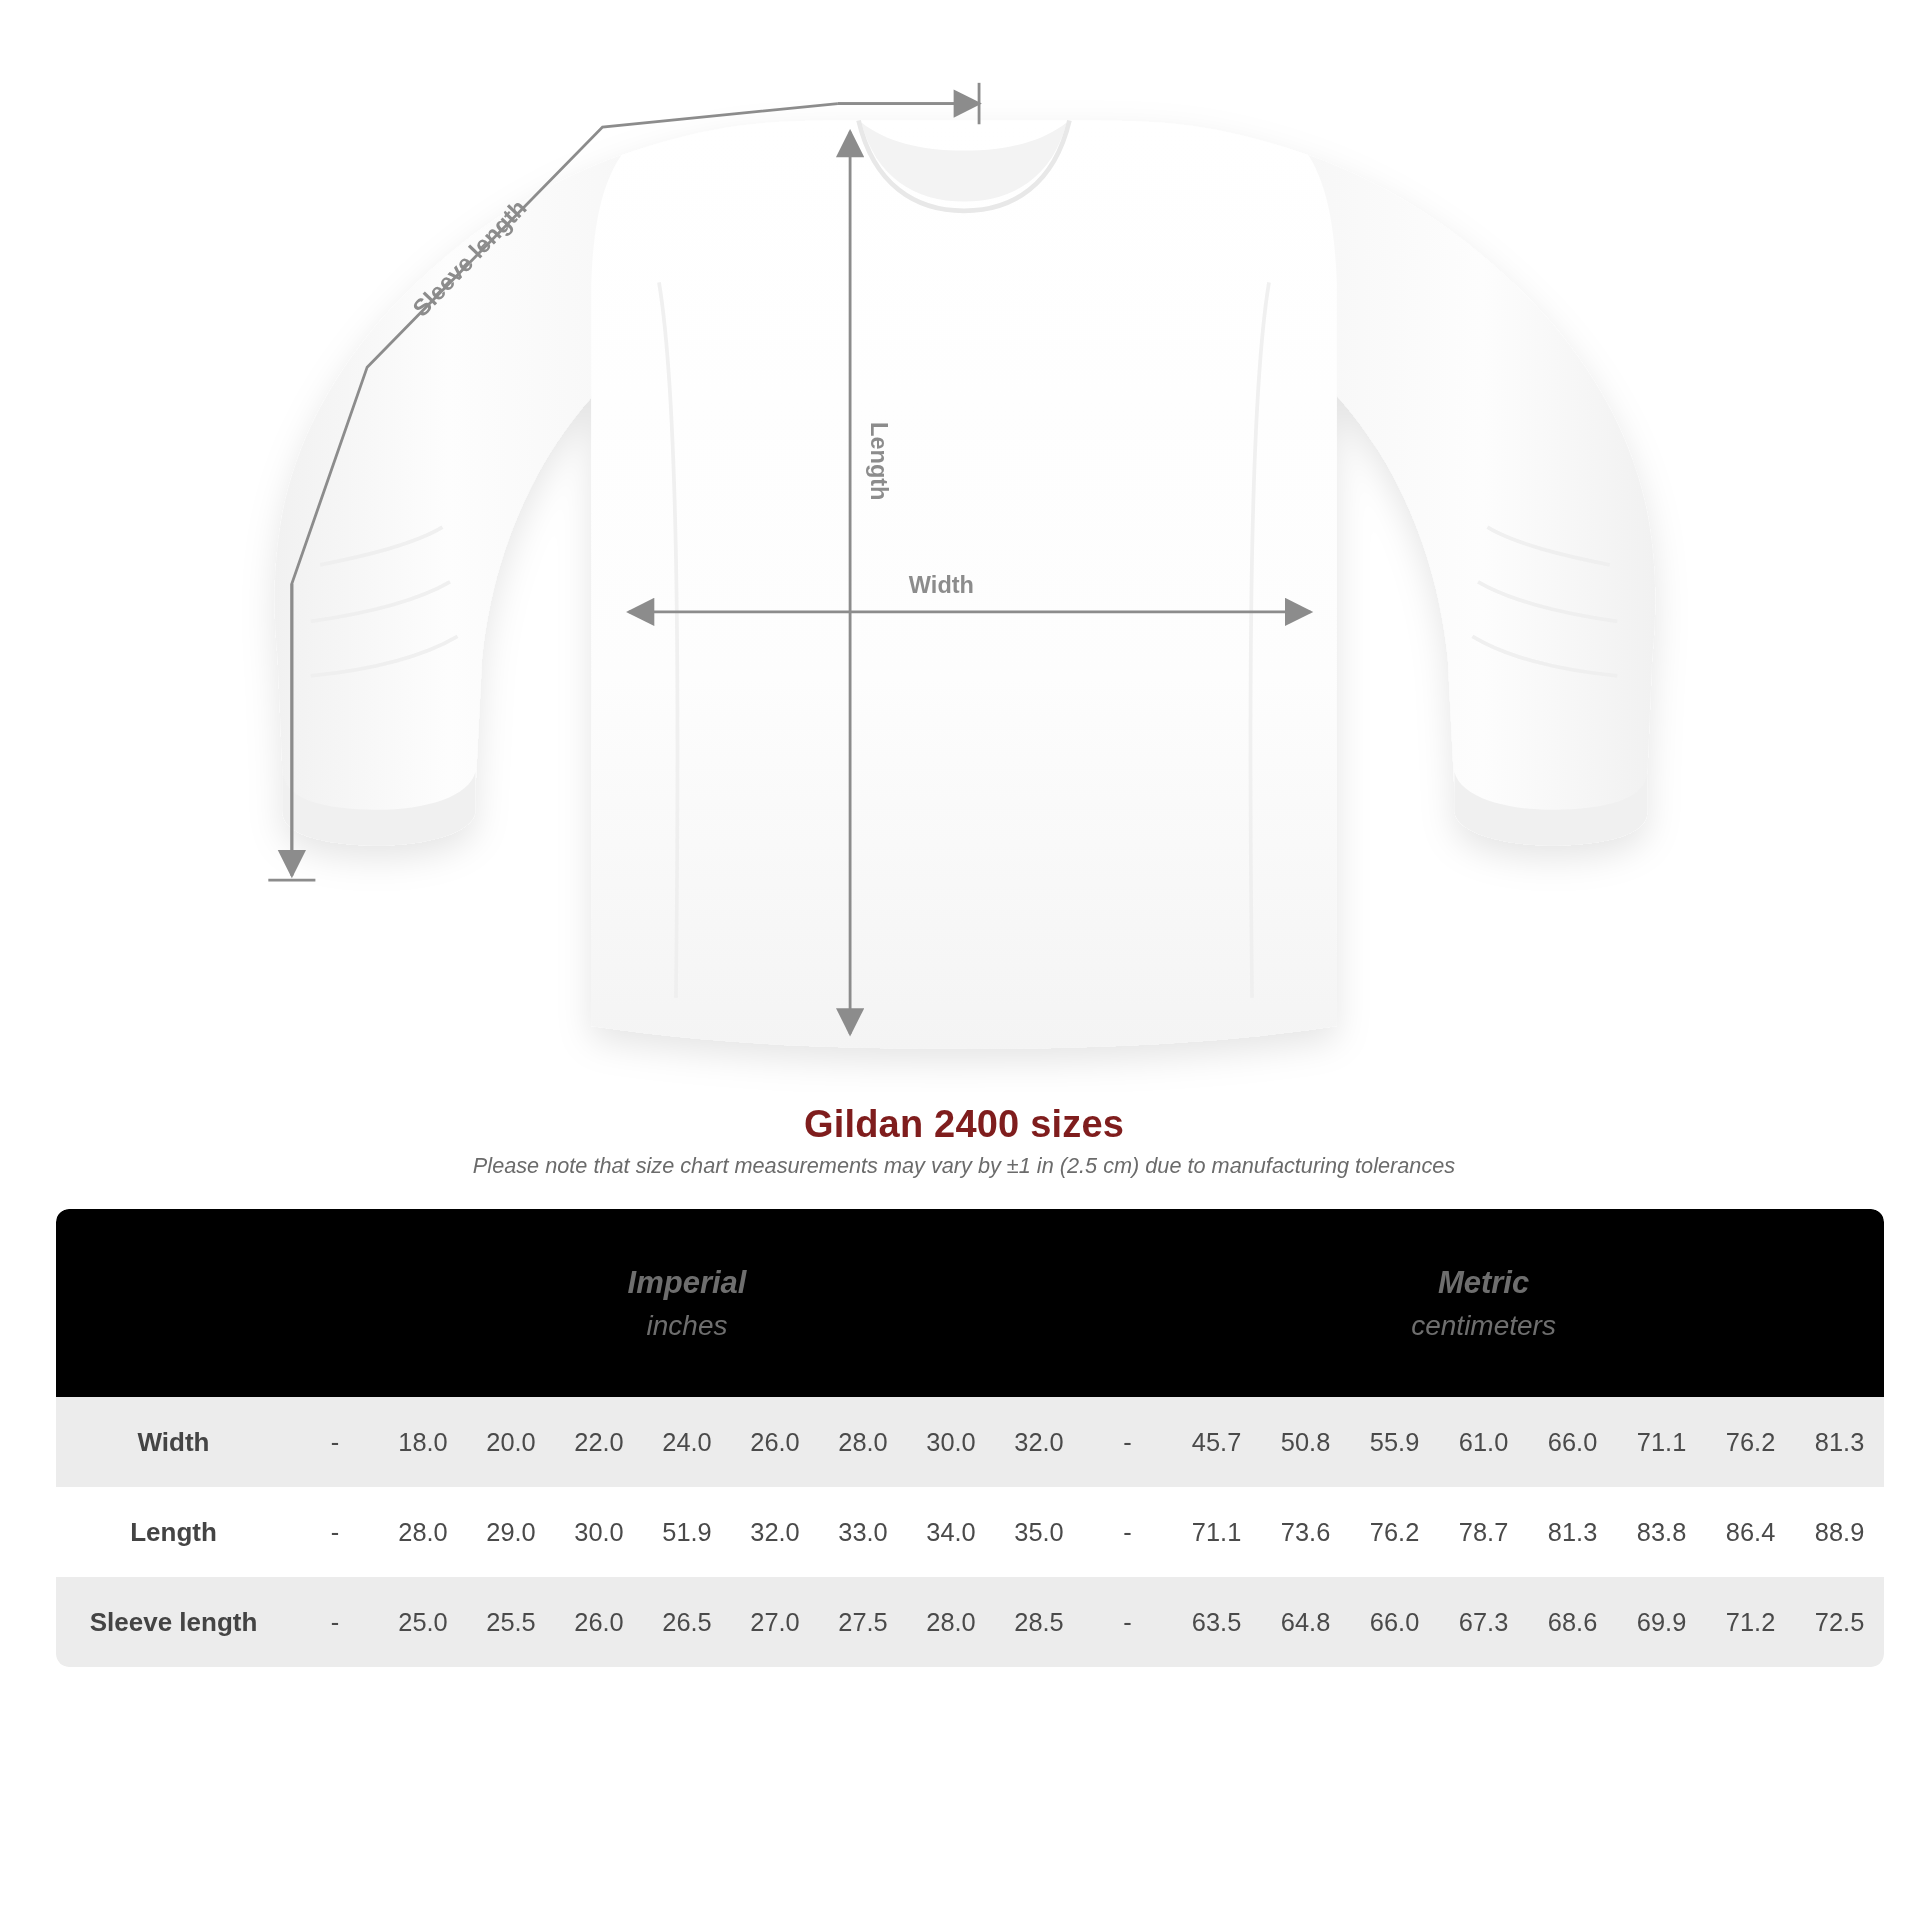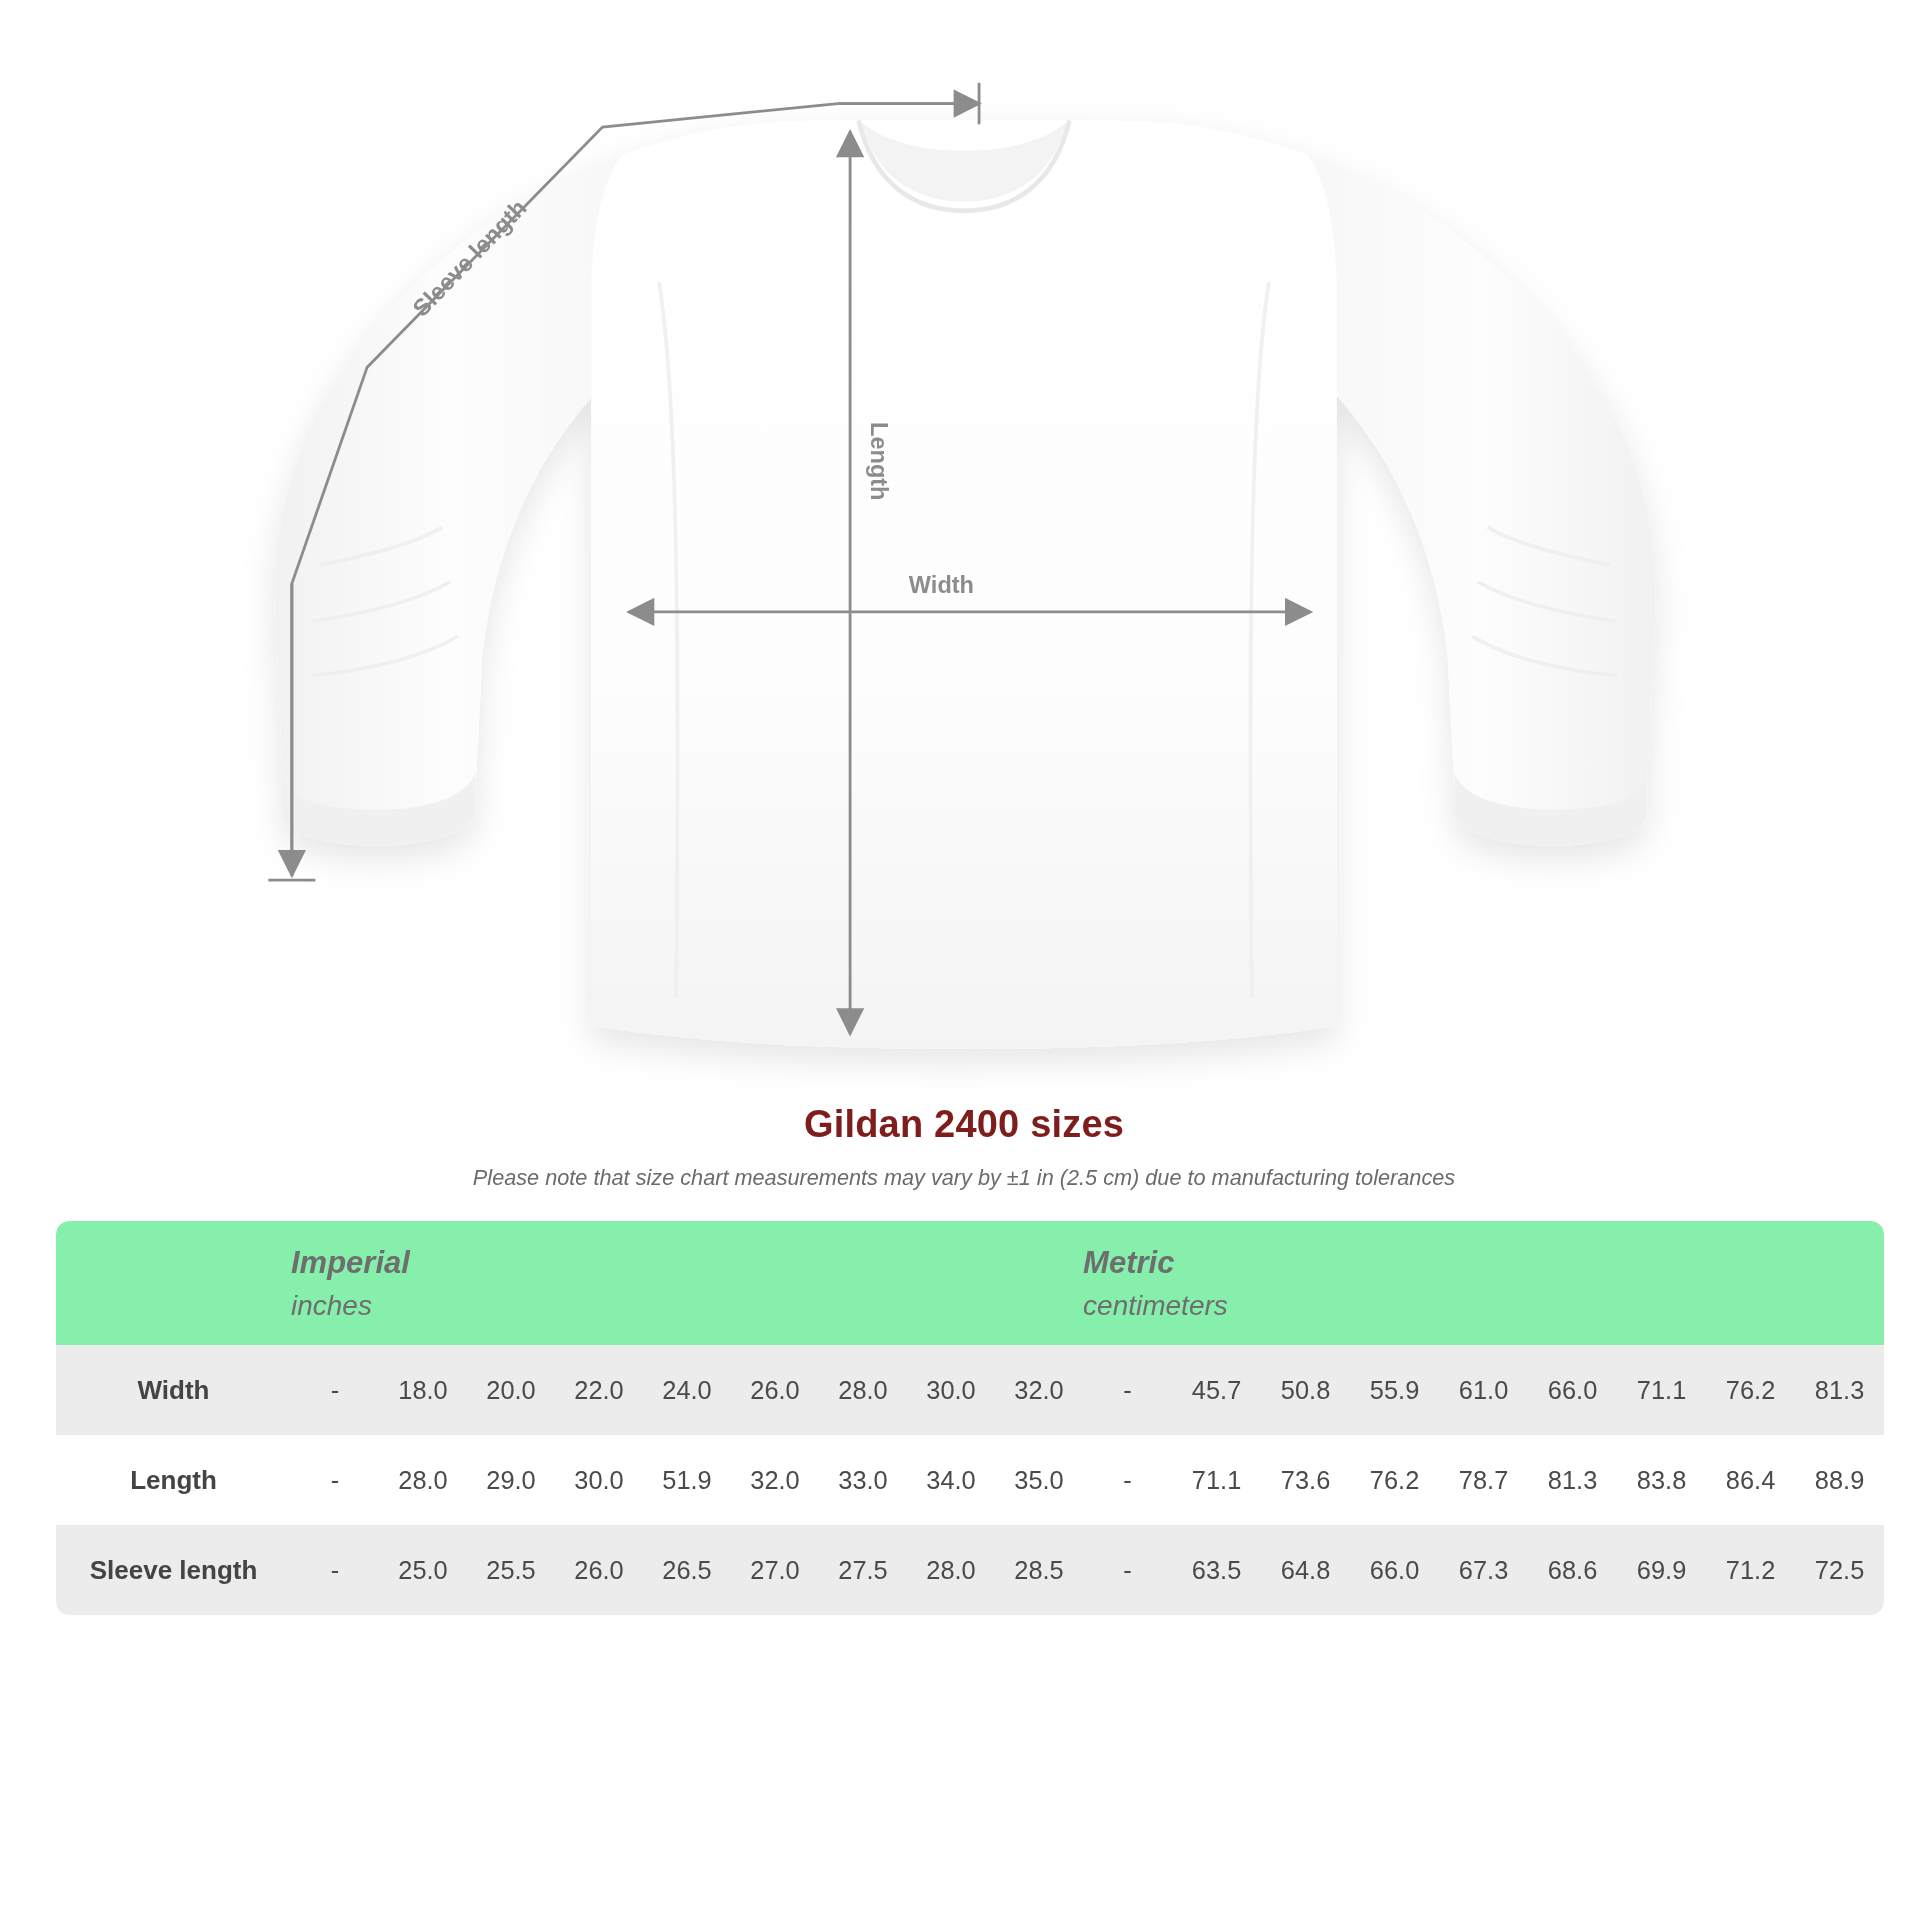--- a/index.html
+++ b/index.html
@@ -41,41 +41,42 @@
   .chart-title {
     font-size: 38px;
     font-weight: bold;
     color: #7f1d1d;
     letter-spacing: 0.2px;
   }
   .chart-note {
     font-size: 21.7px;
     font-style: italic;
     color: #6b6b6b;
-    margin-top: 19px;
+    margin-top: 7px;
   }
 
   
   .table-wrap {
     margin: 30px 56px 0 56px;
   }
   table.size-table {
     border-collapse: collapse;
     width: 1815px;
     table-layout: fixed;
     border-radius: 13px;
     overflow: hidden;
   }
   table.size-table td, table.size-table th {
     padding: 0;
     margin: 0;
   }
   .unit-row td {
-    background: #86efac;
-    height: 124px;
+    background: #000000;
+    height: 188px;
+    text-align: center;
     vertical-align: middle;
   }
   .unit-name {
     font-size: 31px;
     font-weight: bold;
     font-style: italic;
     color: #6e6e6e;
   }
   .unit-sub {
     font-size: 28px;

